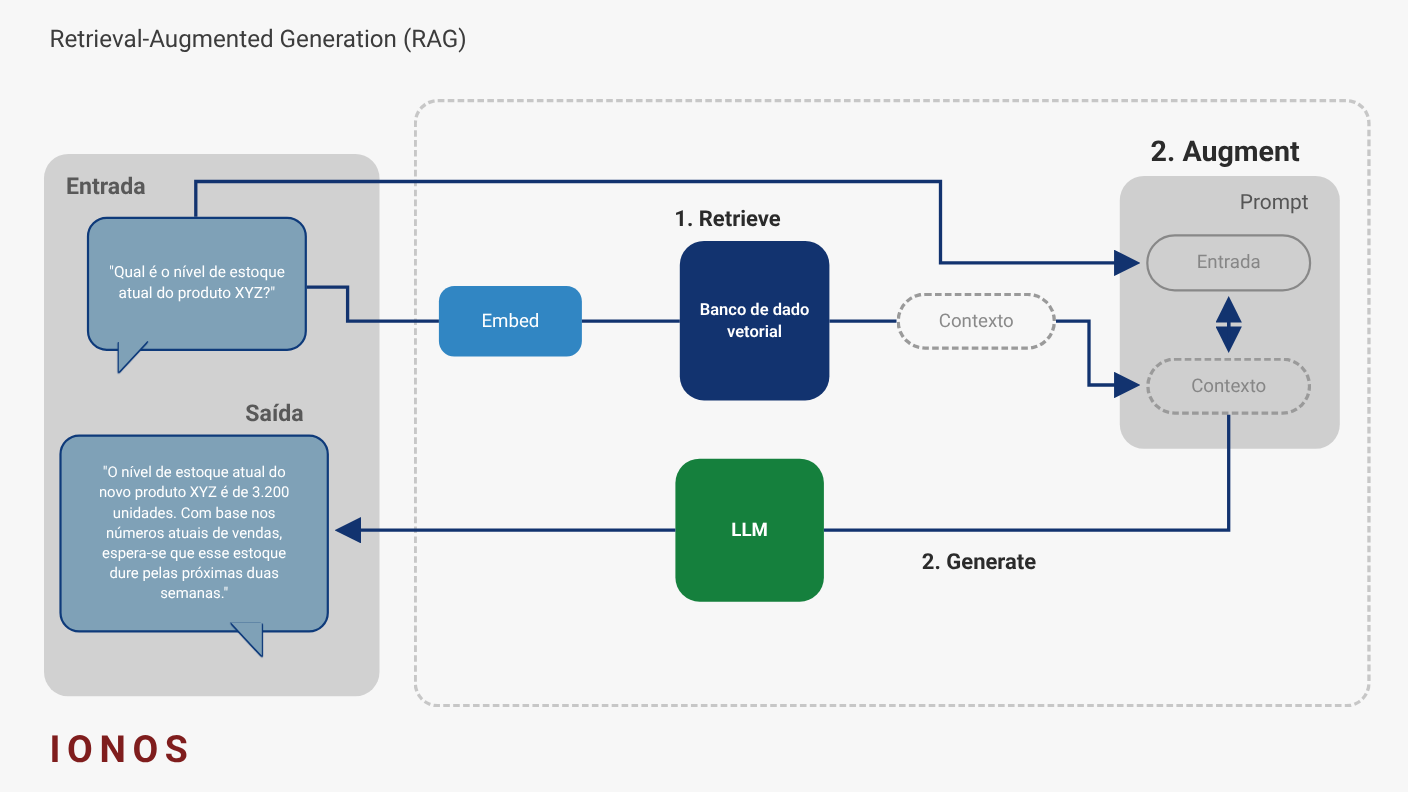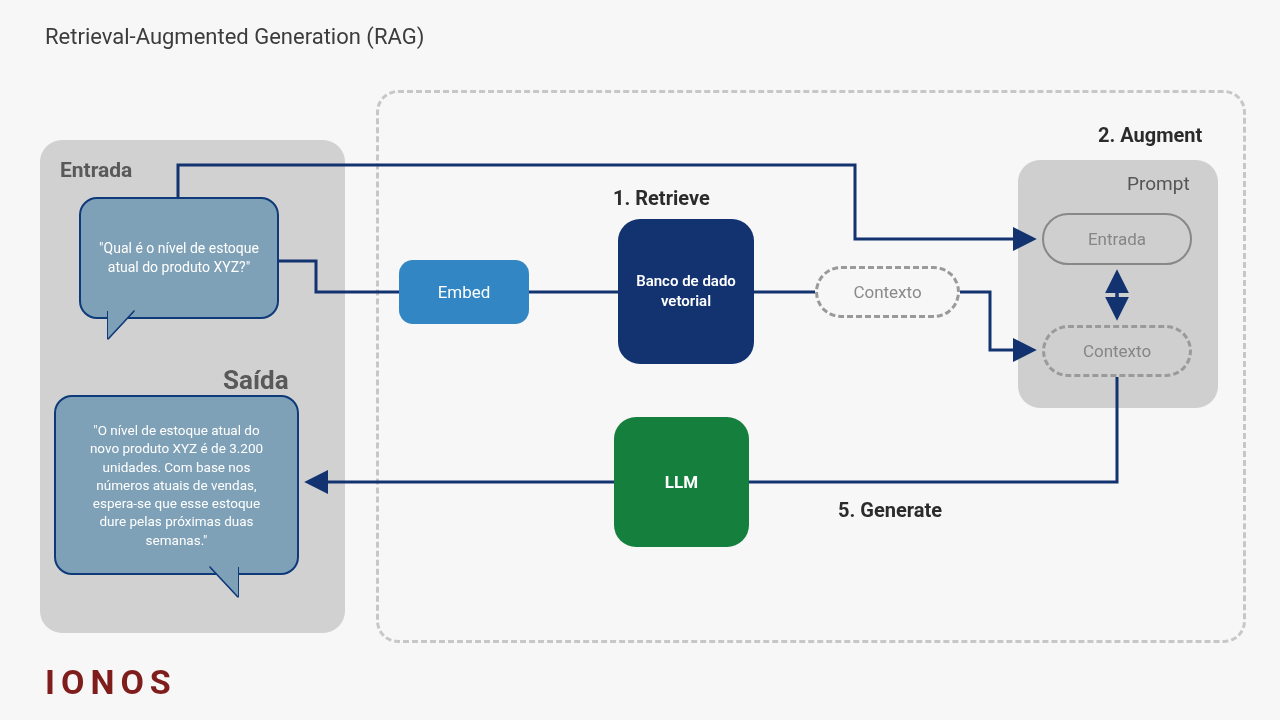--- a/index.html
+++ b/index.html
@@ -42,21 +42,21 @@
     left: 60px;
     top: 158px;
     font-size: 21px;
     font-weight: 700;
     color: #595959;
   }
   .saida-label {
     position: absolute;
     left: 223px;
     top: 365px;
-    font-size: 26px;
+    font-size: 21px;
     font-weight: 700;
     color: #595959;
   }
   
   .bubble1 {
     position: absolute;
     left: 79px;
     top: 197px;
     width: 200px;
     height: 122px;
@@ -174,23 +174,23 @@
     position: absolute;
     left: 1018px;
     top: 160px;
     width: 200px;
     height: 248px;
     background: #cfcfcf;
     border-radius: 22px;
   }
   .augment-title {
     position: absolute;
-    left: 1098px;
+    left: 1046px;
     top: 123px;
-    font-size: 20px;
+    font-size: 26px;
     font-weight: 700;
     color: #2b2b2b;
   }
   .prompt-label {
     position: absolute;
     left: 1083px;
     top: 172px;
     font-size: 19px;
     font-weight: 400;
     color: #555;
@@ -264,21 +264,21 @@
 <div class="saida-label">Saída</div>
 
 <div class="bubble1">"Qual é o nível de estoque atual do produto XYZ?"</div>
 <div class="bubble1-tail"></div>
 
 <div class="bubble2">"O nível de estoque atual do novo produto XYZ é de 3.200 unidades. Com base nos números atuais de vendas, espera-se que esse estoque dure pelas próximas duas semanas."</div>
 <div class="bubble2-tail"></div>
 
 <div class="retrieve-label">1. Retrieve</div>
 <div class="augment-title">2. Augment</div>
-<div class="generate-label">5. Generate</div>
+<div class="generate-label">2. Generate</div>
 
 <div class="embed">Embed</div>
 <div class="vdb">Banco de dado vetorial</div>
 <div class="contexto">Contexto</div>
 <div class="llm">LLM</div>
 
 <div class="augment"></div>
 <div class="prompt-label">Prompt</div>
 <div class="aug-entrada">Entrada</div>
 <div class="aug-contexto">Contexto</div>

